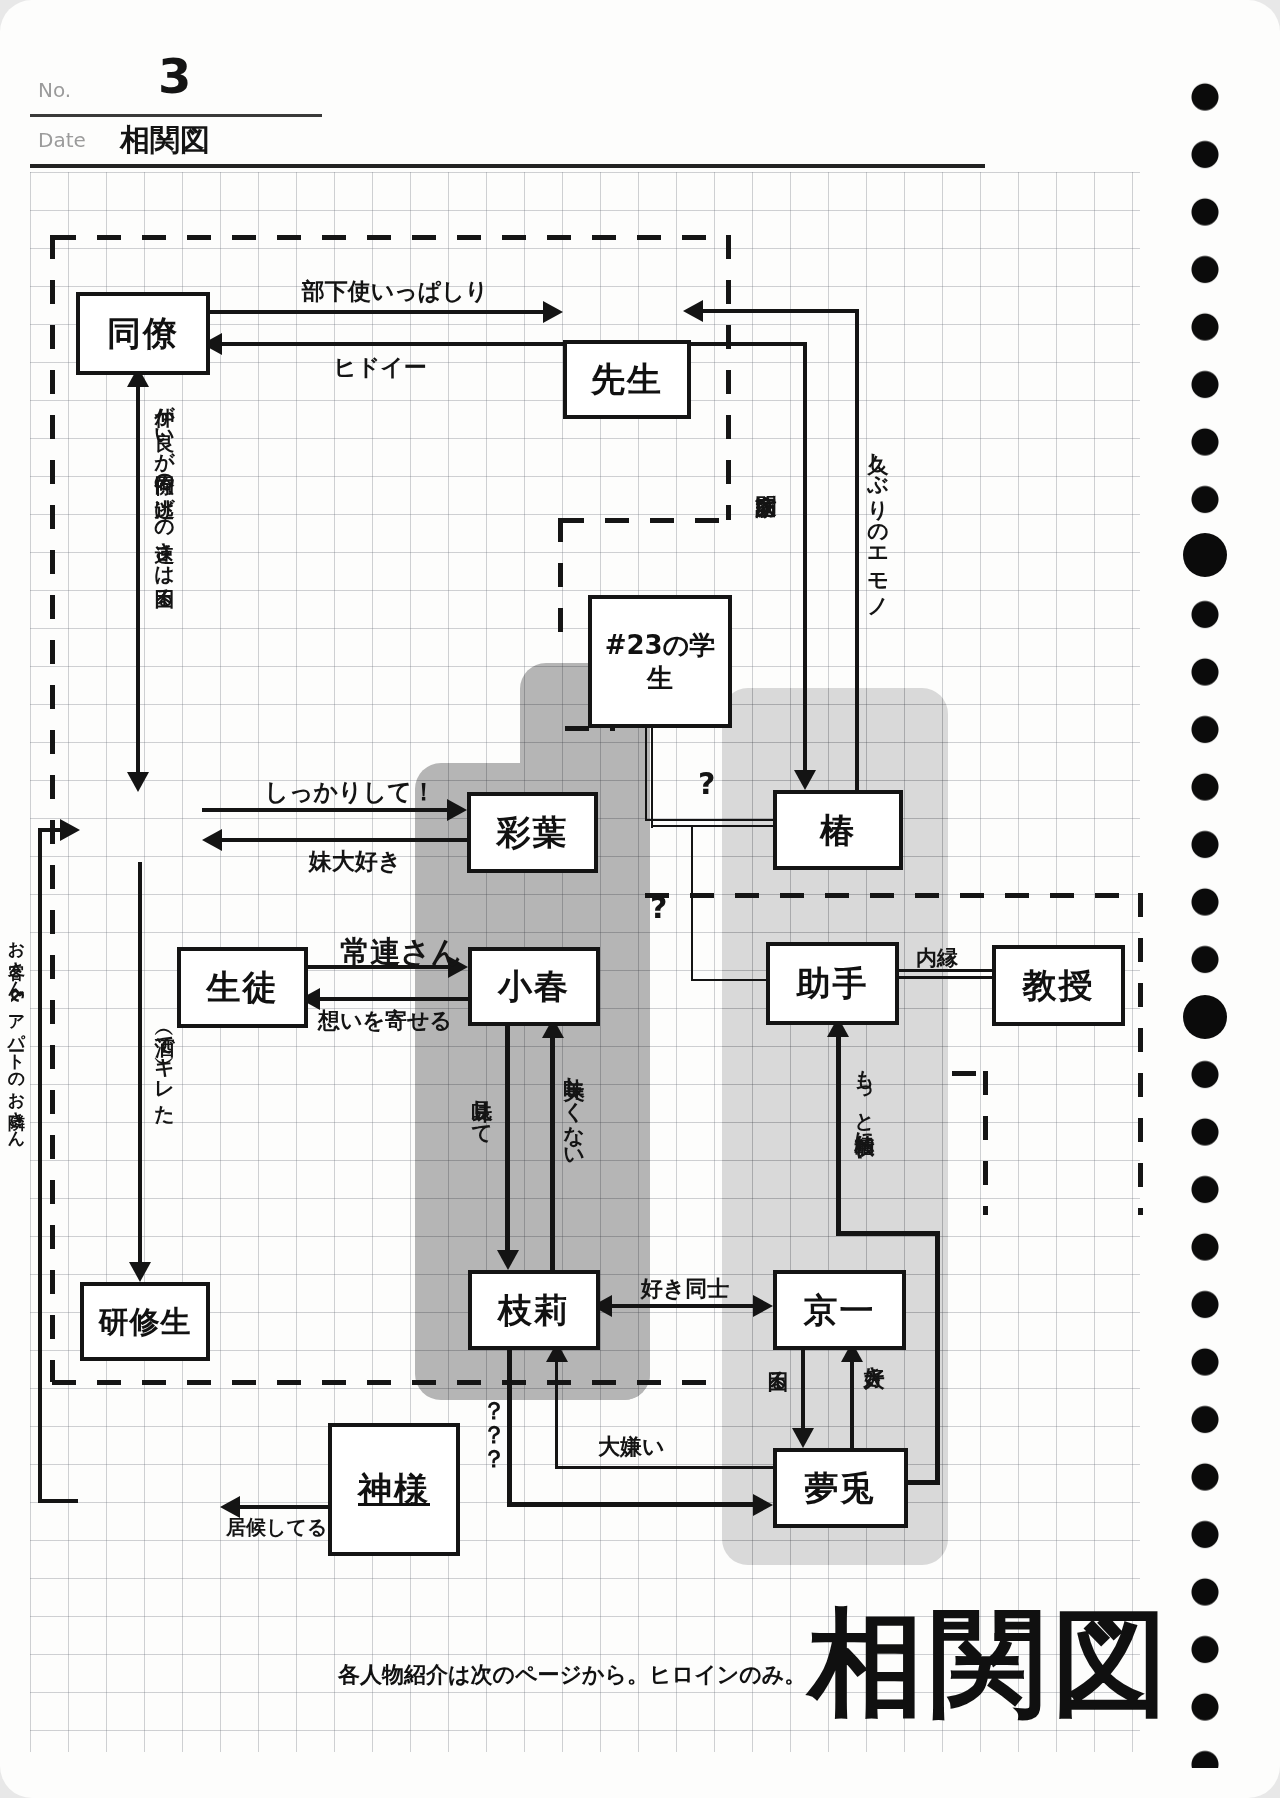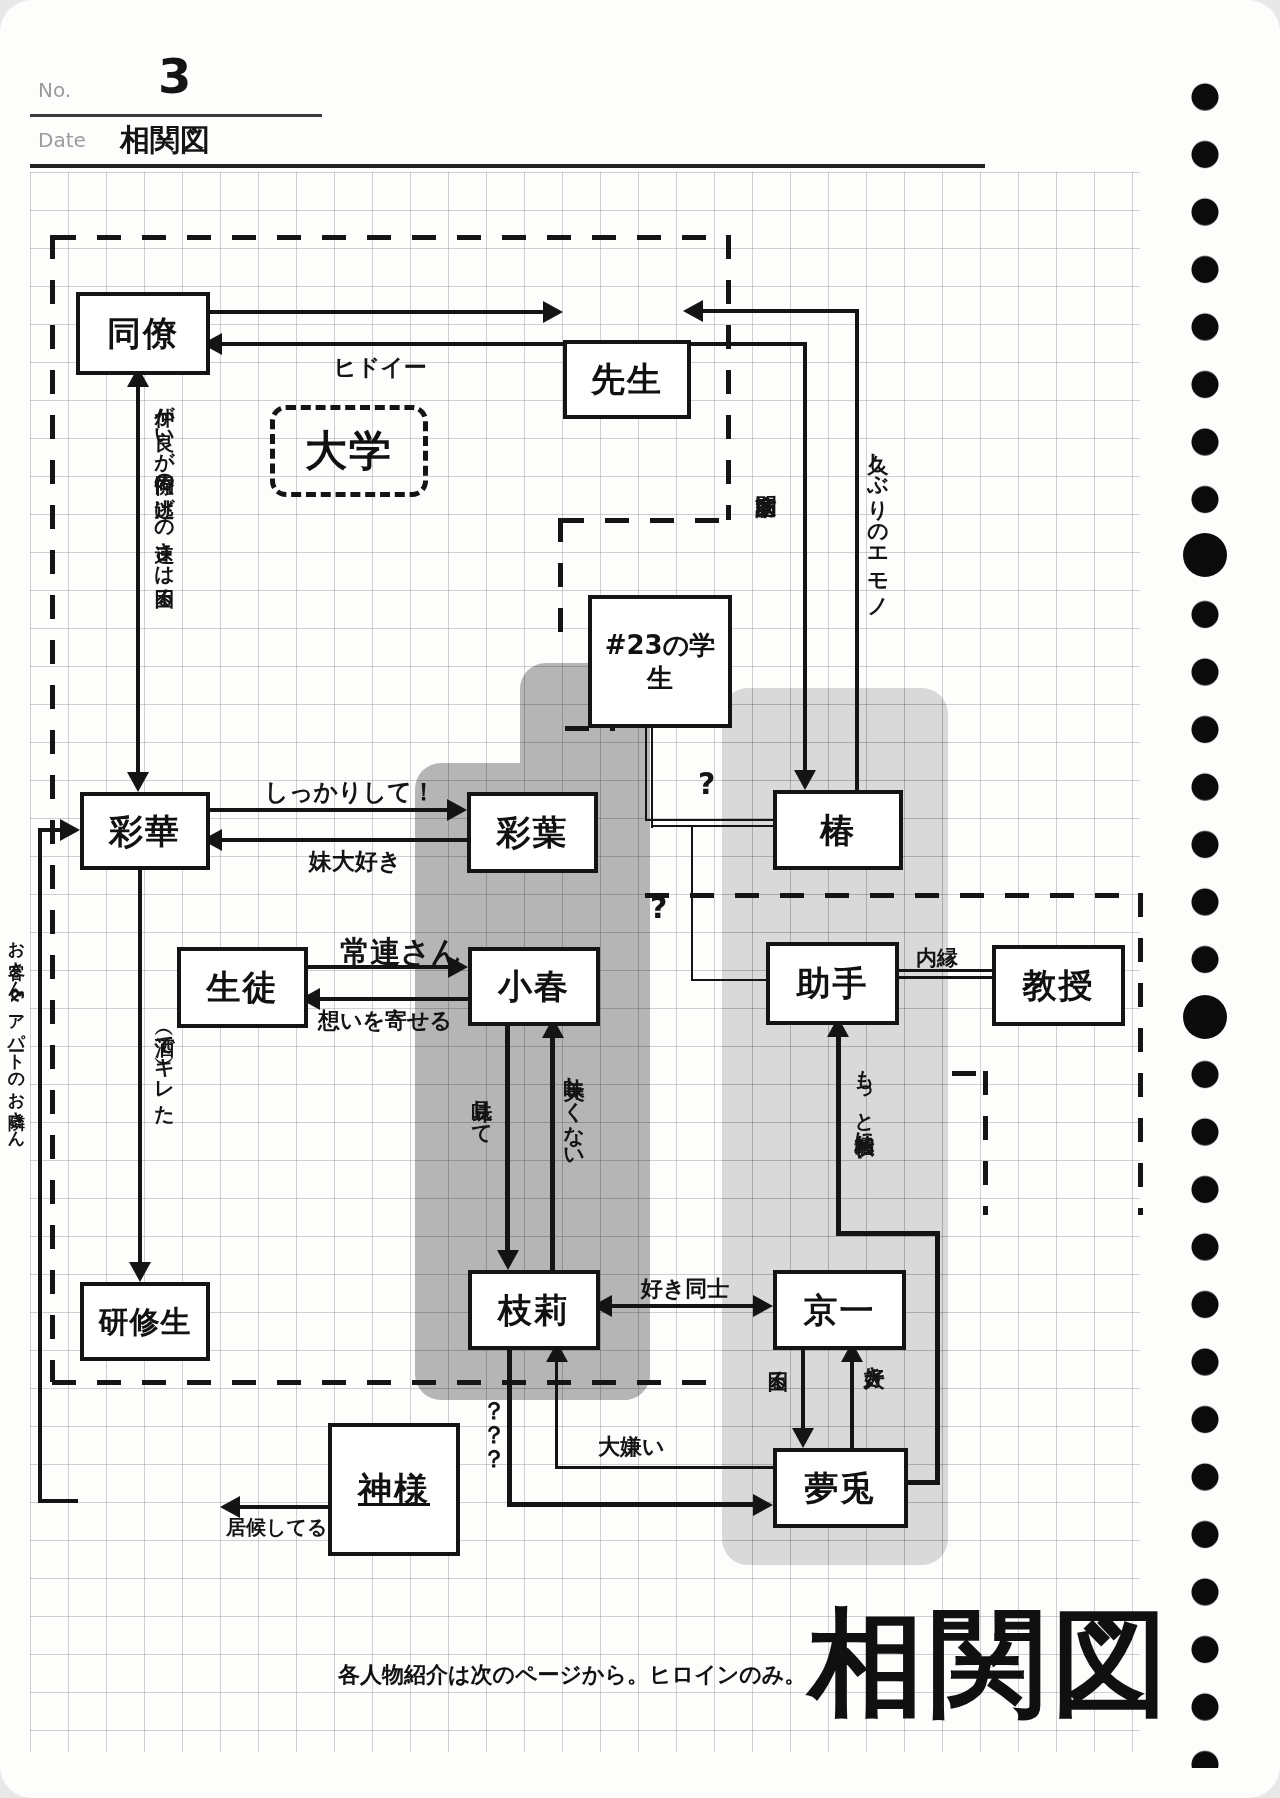--- a/index.html
+++ b/index.html
@@ -165,35 +165,34 @@
 
   <div class="seg" style="left:507px;top:1342px;width:5px;height:163px;"></div>
   <div class="seg" style="left:507px;top:1502px;width:246px;height:5px;"></div>
   <div class="head r" style="left:753px;top:1494px;"></div>
 
   <div class="seg" style="left:240px;top:1505px;width:88px;height:4px;"></div>
   <div class="head l" style="left:220px;top:1496px;"></div>
 
   <div class="box" style="left:76px;top:292px;width:126px;height:75px;">同僚</div>
   <div class="box" style="left:563px;top:292px;width:120px;height:71px;margin-top:48px;">先生</div>
-  <div class="box dashed" style="left:270px;top:405px;width:148px;height:82px;">大学</div>
   <div class="box small" style="left:588px;top:595px;width:124px;height:125px;white-space:normal;padding:0 6px;">#23の学生</div>
-  <div class="box" style="left:80px;top:792px;width:122px;height:70px;">彩華</div>
   <div class="box" style="left:467px;top:792px;width:123px;height:73px;">彩葉</div>
   <div class="box" style="left:773px;top:790px;width:122px;height:72px;">椿</div>
   <div class="box" style="left:177px;top:947px;width:123px;height:73px;">生徒</div>
   <div class="box" style="left:468px;top:947px;width:124px;height:71px;">小春</div>
   <div class="box" style="left:766px;top:942px;width:125px;height:75px;">助手</div>
   <div class="box" style="left:992px;top:945px;width:125px;height:73px;">教授</div>
   <div class="box mid" style="left:80px;top:1282px;width:122px;height:71px;">研修生</div>
   <div class="box" style="left:468px;top:1270px;width:124px;height:72px;">枝莉</div>
   <div class="box" style="left:773px;top:1270px;width:125px;height:72px;">京一</div>
   <div class="box" style="left:328px;top:1423px;width:124px;height:125px;text-decoration:underline;">神様</div>
   <div class="box" style="left:773px;top:1448px;width:127px;height:72px;">夢兎</div>
 
+  <div class="lbl ctr" style="left:245px;top:276px;width:300px;font-size:23px;">部下使いっぱしり</div>
   <div class="lbl ctr" style="left:280px;top:352px;width:200px;font-size:23px;">ヒドイー</div>
   <div class="lbl vt" style="left:152px;top:392px;font-size:20px;">仲が良いが同僚の逃げの速さは困る</div>
   <div class="lbl ctr" style="left:240px;top:776px;width:220px;font-size:24px;">しっかりして！</div>
   <div class="lbl ctr" style="left:265px;top:846px;width:180px;font-size:23px;">妹大好き</div>
   <div class="lbl vt" style="left:6px;top:930px;font-size:17px;">お客さん&amp;アパートのお隣さん</div>
   <div class="lbl vt" style="left:152px;top:1022px;font-size:20px;">（酒で）キレた</div>
   <div class="lbl ctr" style="left:336px;top:932px;width:130px;font-size:30px;">常連さん</div>
   <div class="lbl ctr" style="left:305px;top:1006px;width:160px;font-size:22px;">想いを寄せる</div>
   <div class="lbl vt" style="left:468px;top:1085px;font-size:21px;">味見して</div>
   <div class="lbl vt" style="left:560px;top:1062px;font-size:21px;">美味しくない</div>

